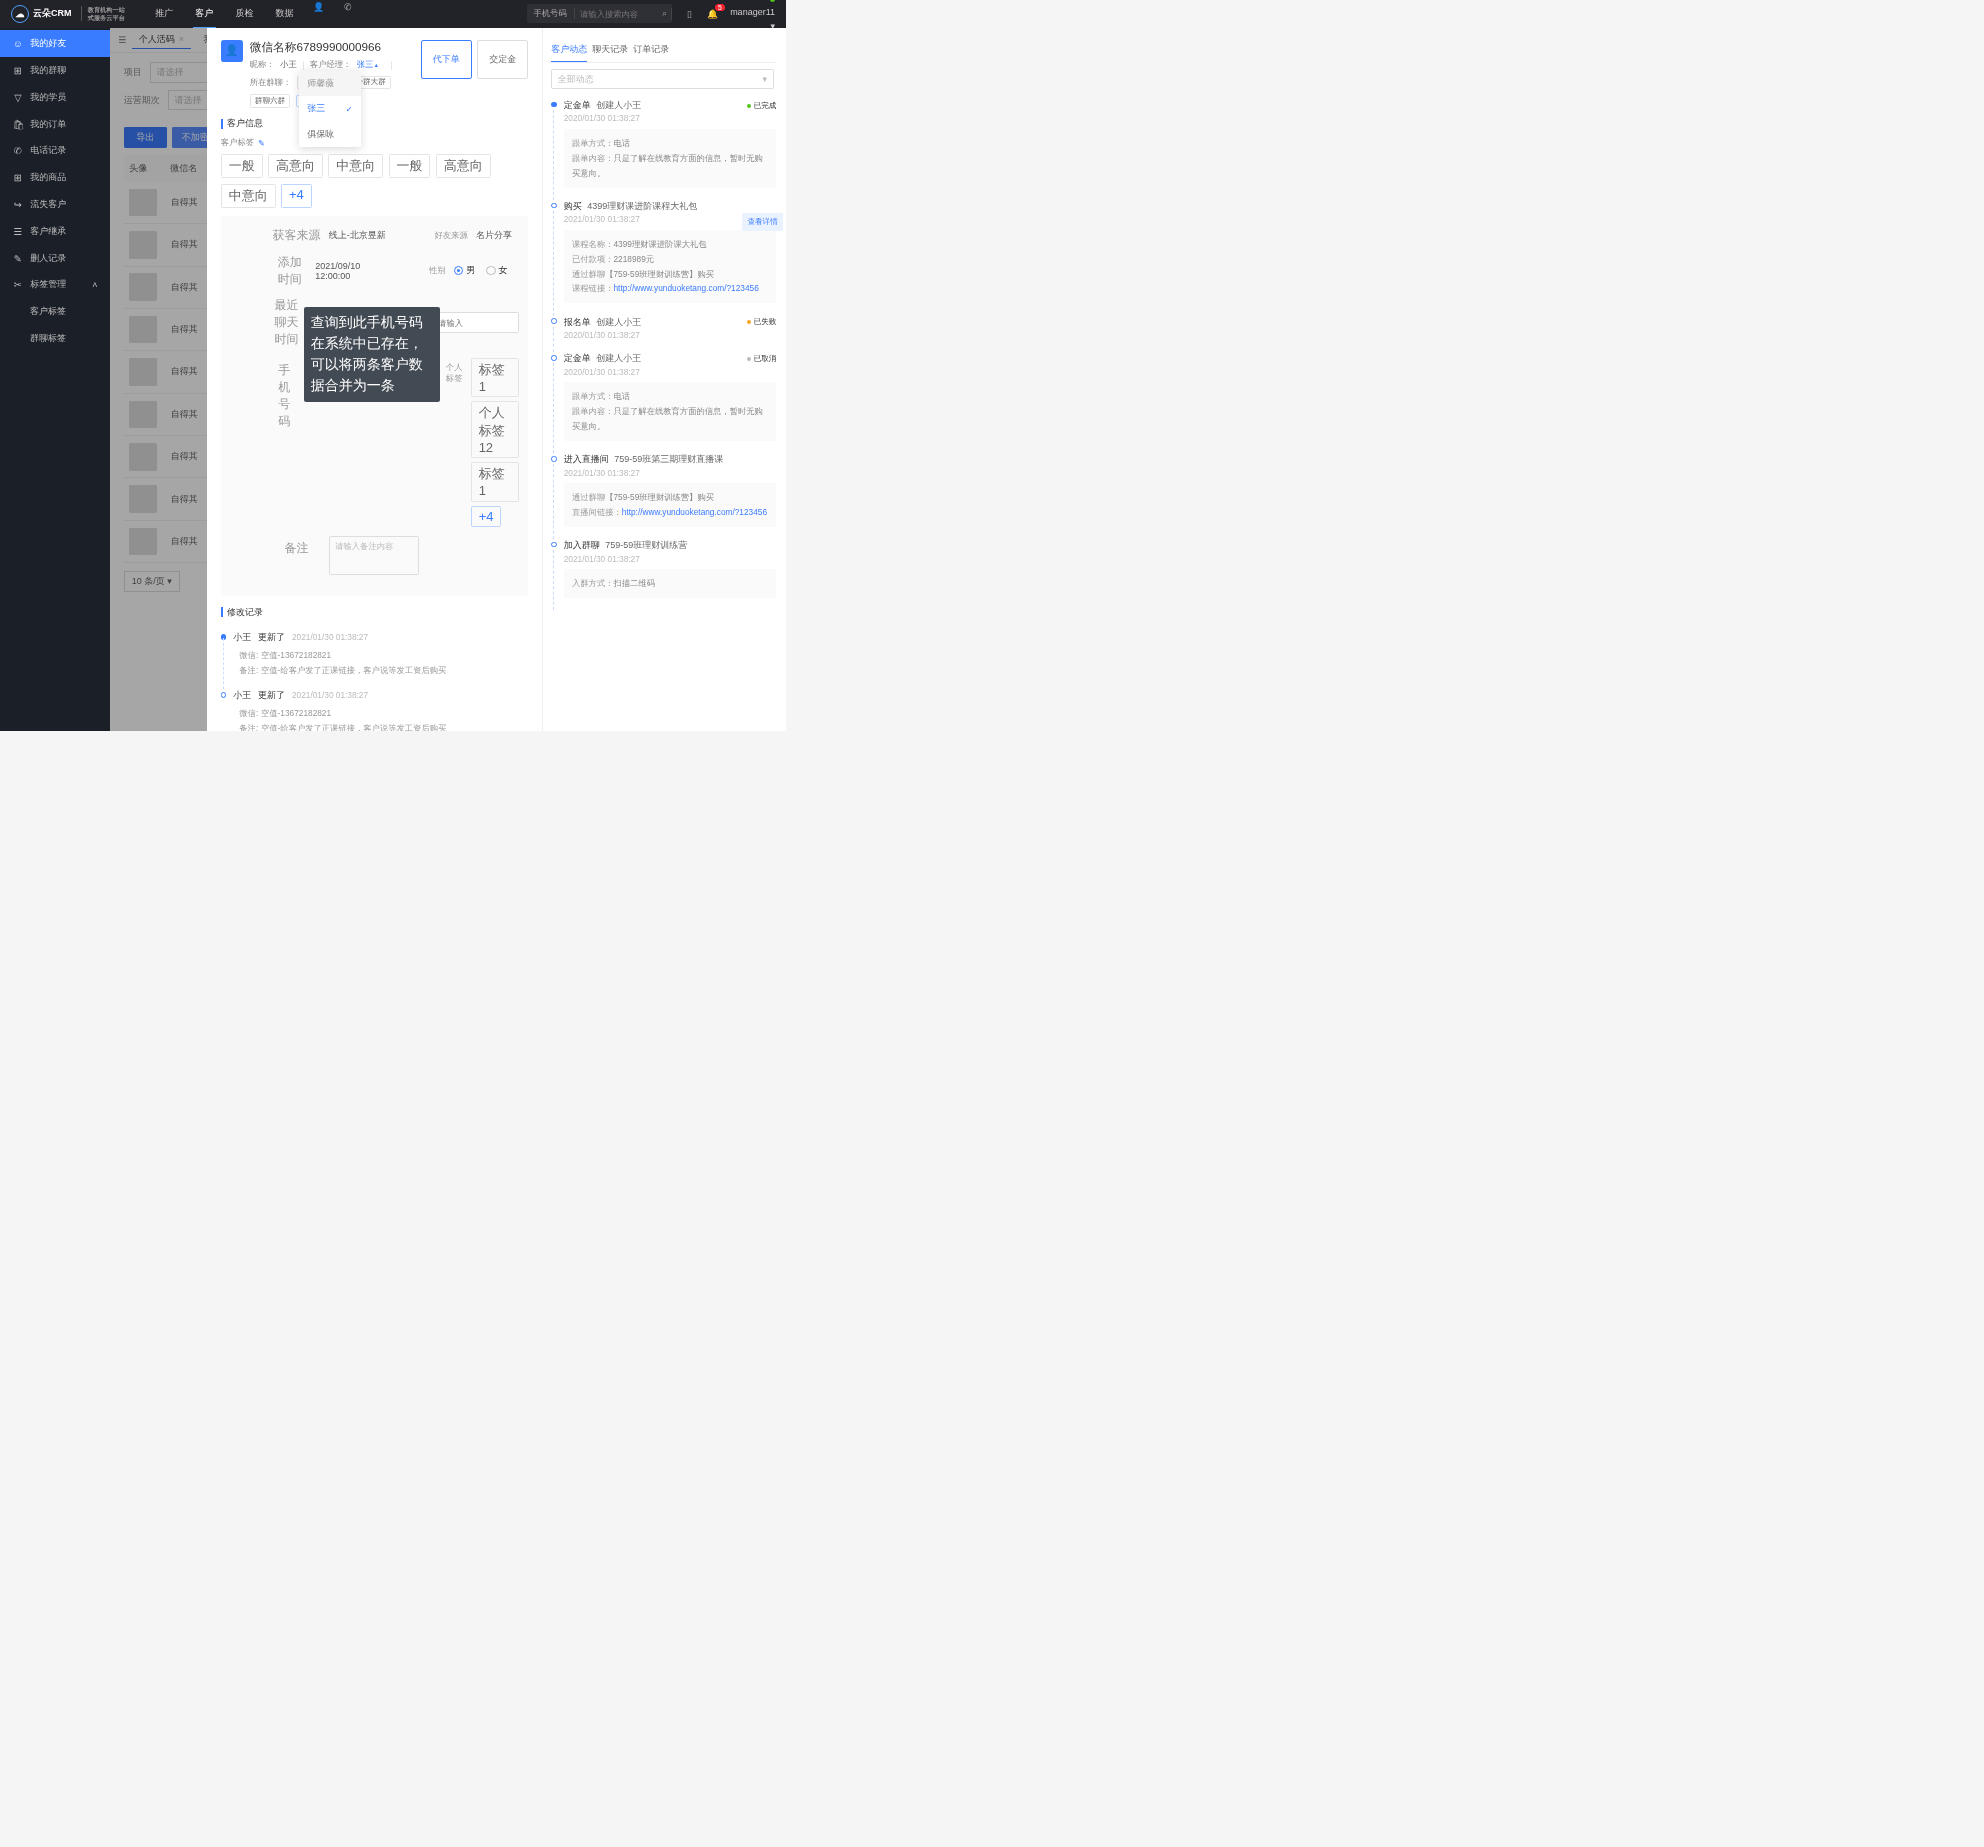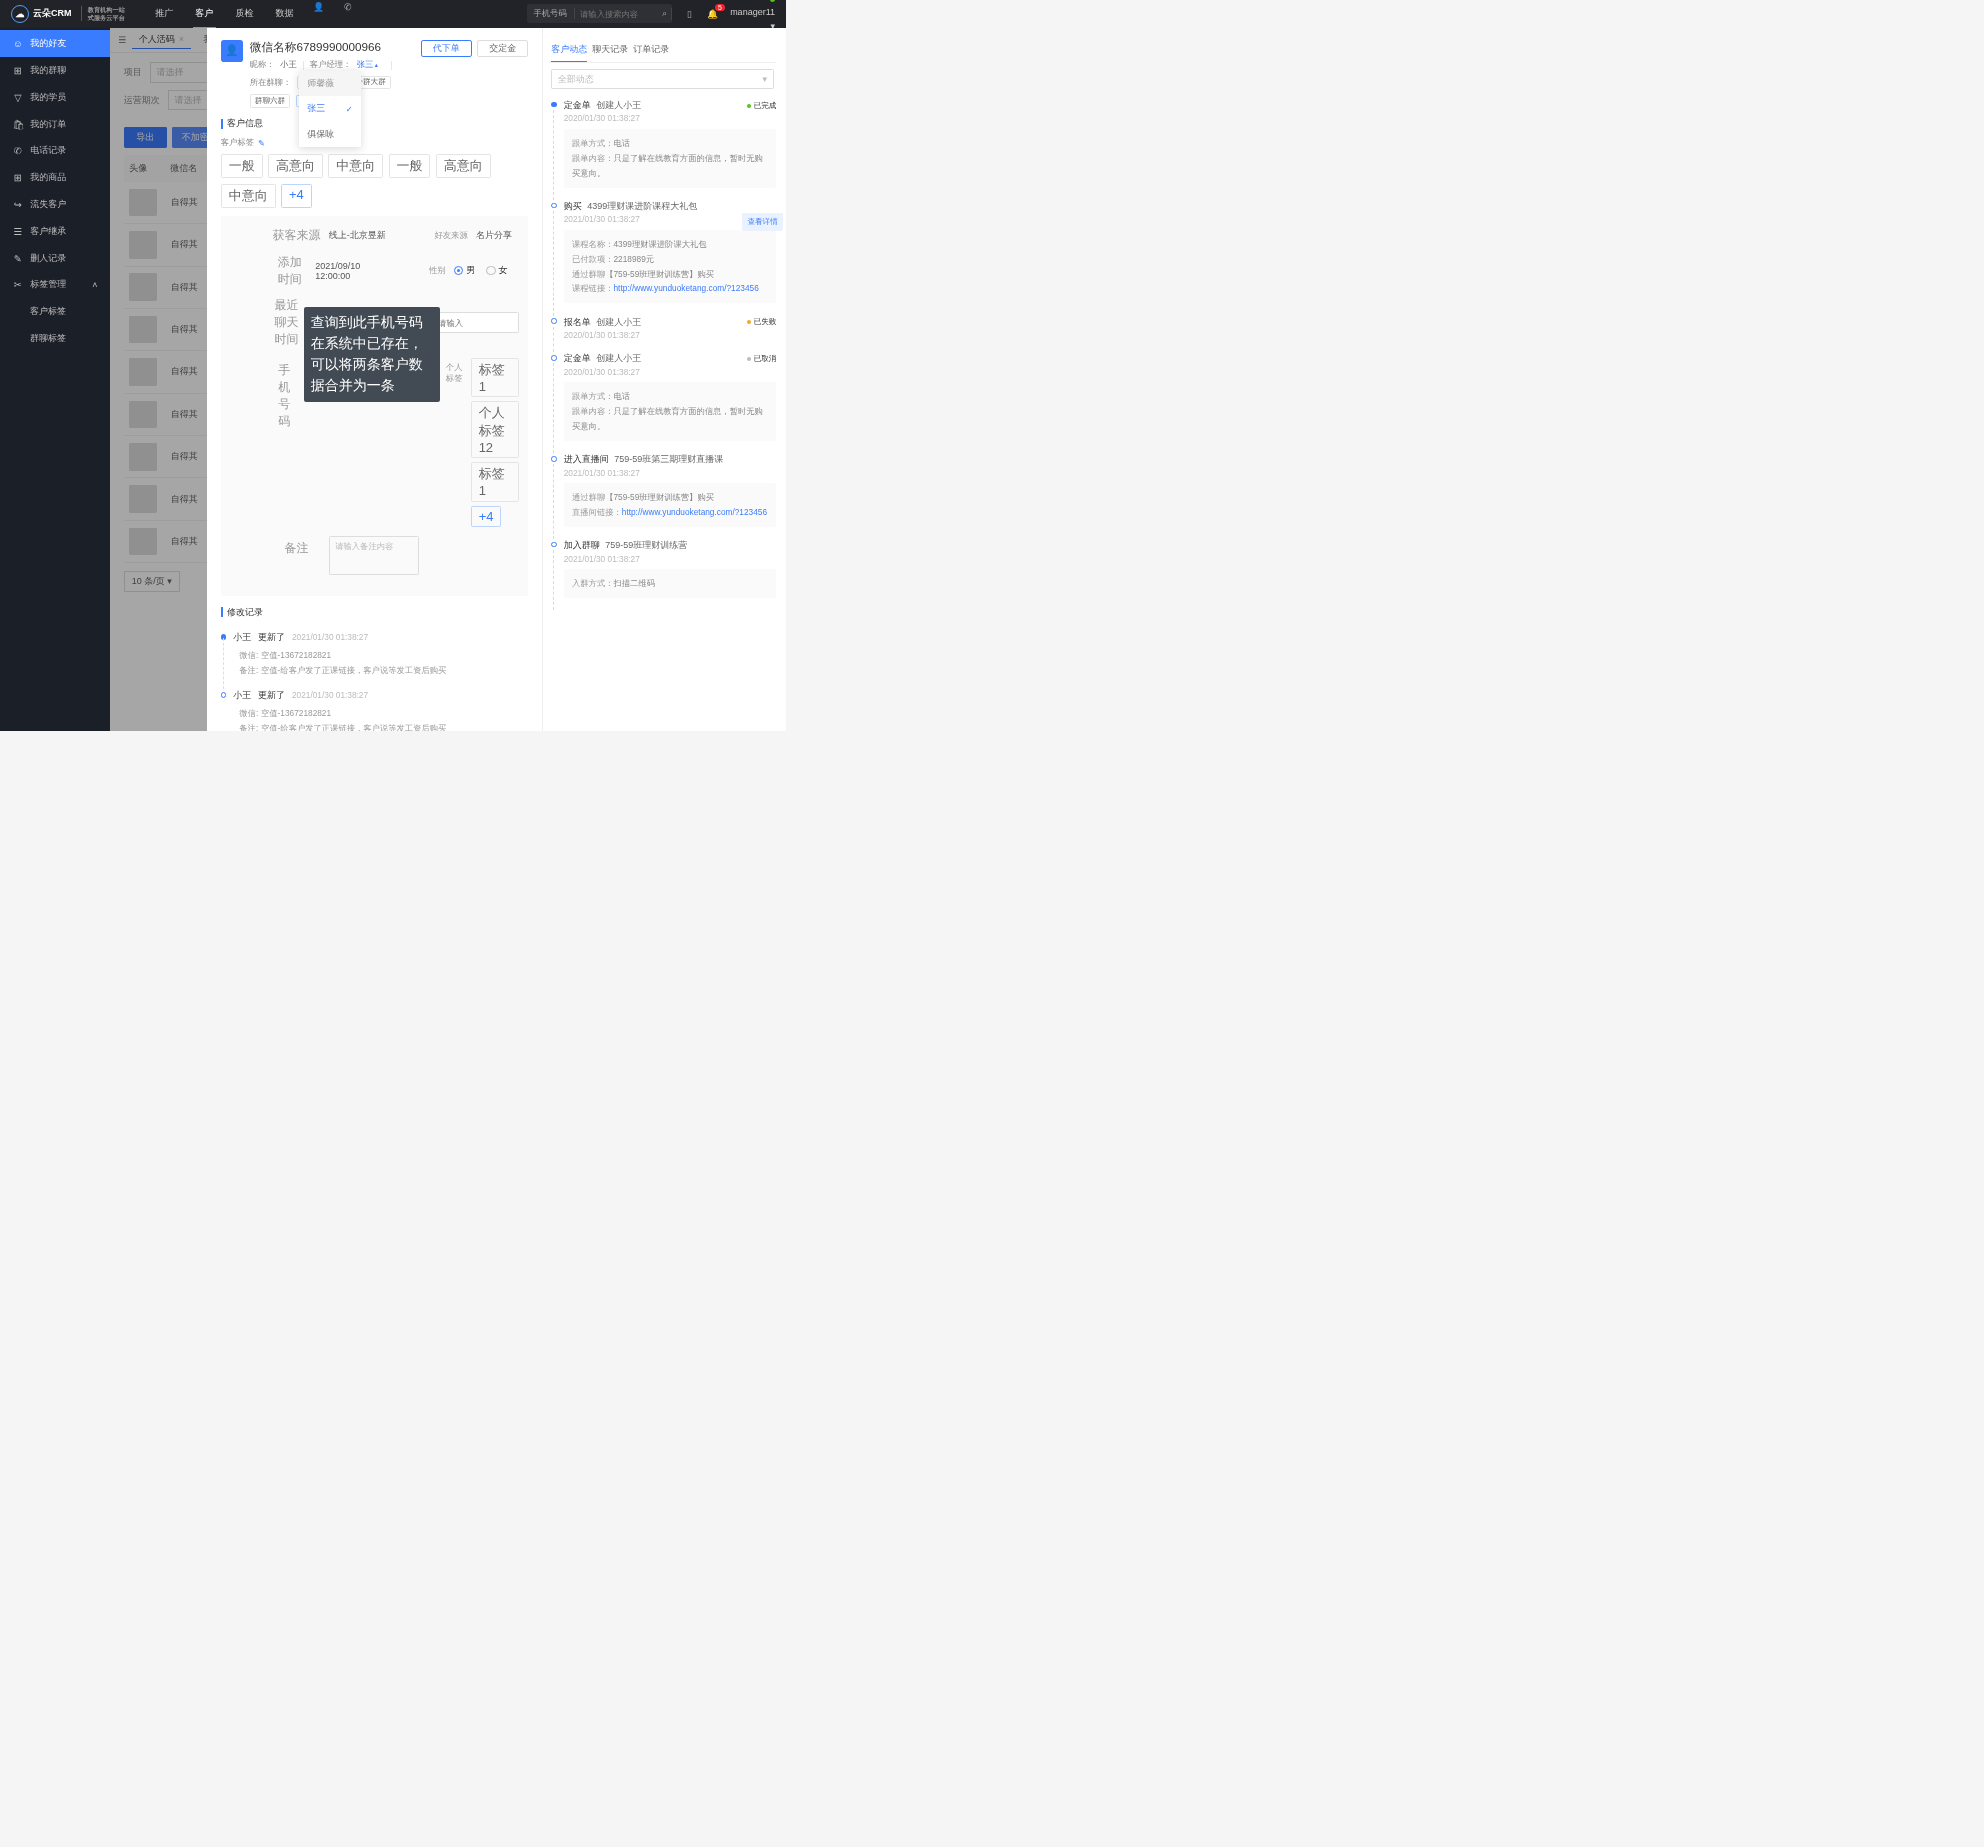--- a/index.html
+++ b/index.html
@@ -60,21 +60,21 @@
 .dheader { display: flex; align-items: flex-start; gap: 6.9px; margin-bottom: 6.9px; }
 .dicon { width: 22px; height: 22px; background: #3a7cff; border-radius: 2.8px; display: flex; align-items: center; justify-content: center; color: #fff; font-size: 11px; }
 .dtitle { font-size: 11.7px; font-weight: 500; }
 .dmeta { color: #888; font-size: 8.3px; margin-top: 4.1px; display: flex; align-items: center; gap: 5.5px; flex-wrap: wrap; }
 .dmeta .v { color: #666; }
 .dmeta .link { color: #3a7cff; position: relative; padding-right: 6.9px; }
 .dmeta .link:after { content: "▴"; font-size: 6.2px; margin-left: 1.4px; }
 .chip { border: 0.7px solid #e4e4e4; border-radius: 1.4px; padding: 0.7px 4.1px; font-size: 7.6px; color: #666; }
 .chip.num { color: #3a7cff; border-color: #bcd5ff; }
 .hbtns { margin-left: auto; display: flex; gap: 5.5px; }
-.obtn { border: 0.7px solid #3a7cff; color: #3a7cff; padding: 1px 11px; border-radius: 2.1px; font-size: 9px; }
+.obtn { border: 0.7px solid #3a7cff; color: #3a7cff; padding: 12px 11px; border-radius: 2.1px; font-size: 9px; }
 .obtn.gray { border-color: #ddd; color: #666; }
 
 .sechead { display: flex; align-items: center; gap: 4.1px; font-weight: 500; margin: 9.6px 0 6.9px; color: #333; }
 .secbar { width: 2.1px; height: 9.6px; background: #3a7cff; }
 .tagrow { display: flex; align-items: center; gap: 4.1px; margin-bottom: 5.5px; color: #888; font-size: 8.3px; }
 .edicon { color: #3a7cff; font-size: 8.3px; }
 .tags { display: flex; gap: 5.5px; flex-wrap: wrap; }
 .tag { border: 0.7px solid #e4e4e4; padding: 2.1px 6.9px; border-radius: 1.4px; font-size: 13px; color: #666; }
 
 .infobox { background: #fafafa; padding: 11px 9.6px; margin-top: 8.3px; position: relative; }

